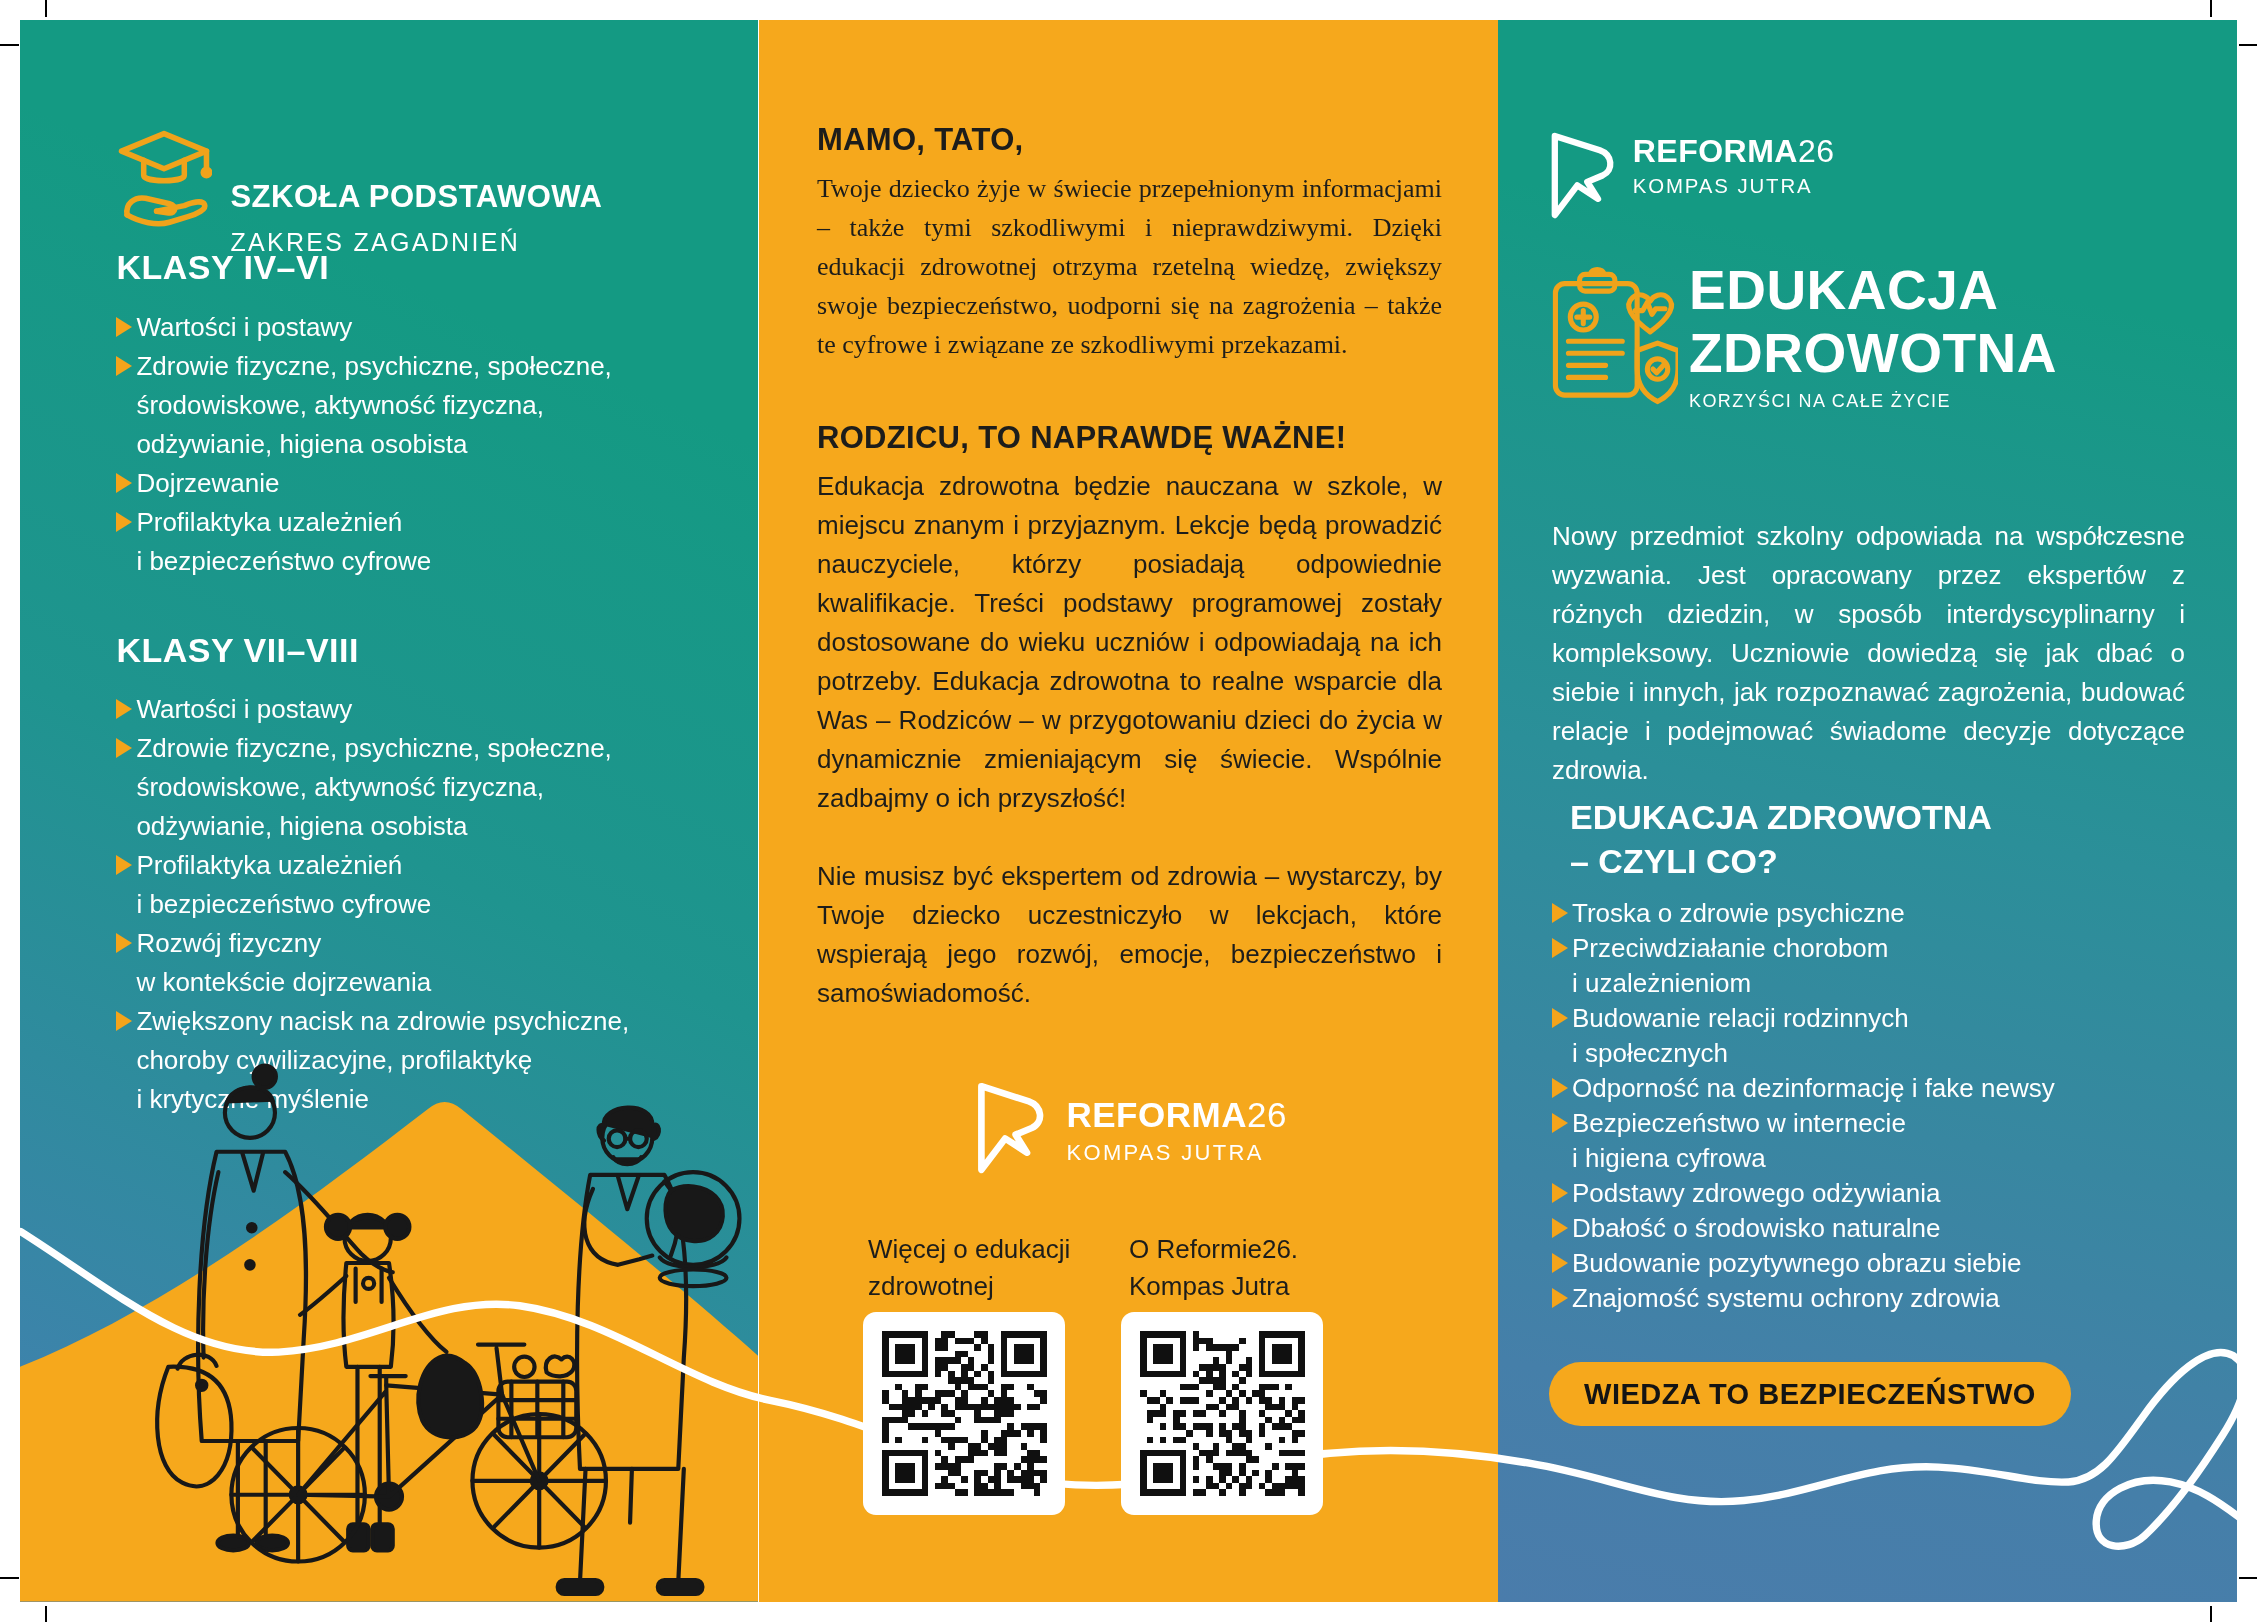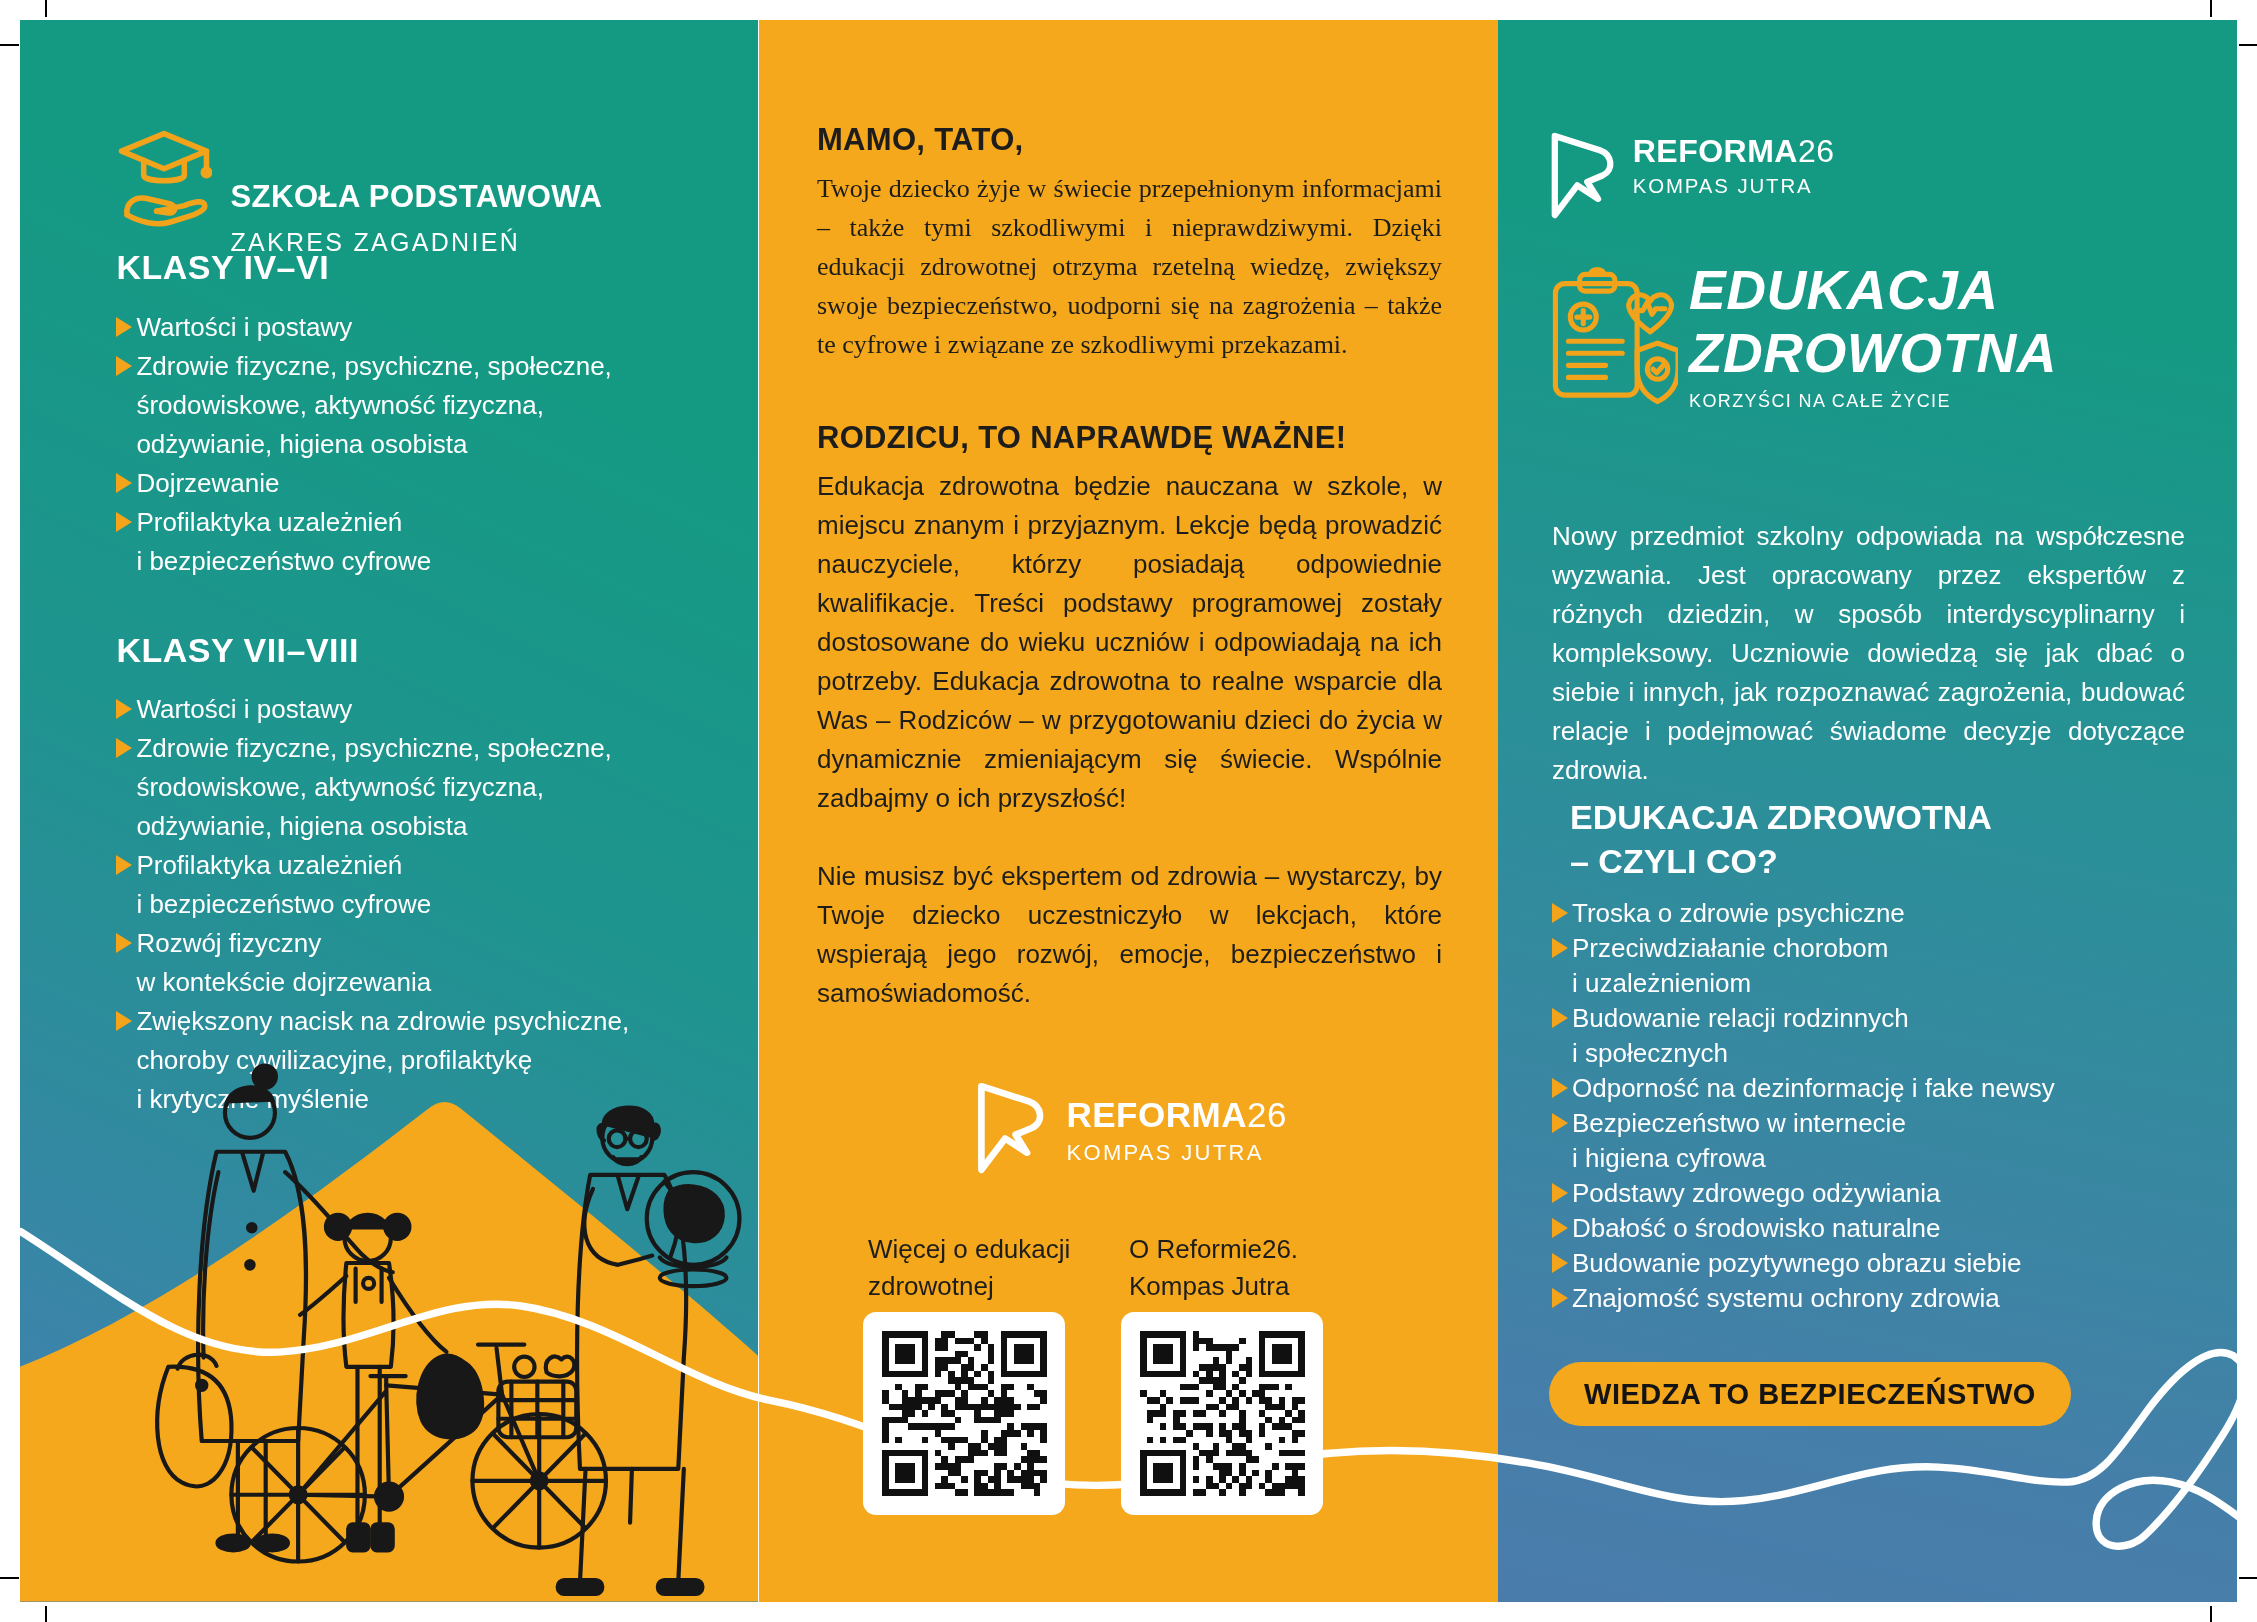--- a/index.html
+++ b/index.html
@@ -43,21 +43,21 @@
   .qr-box.q1{left:104px;} .qr-box.q2{left:362px;}
   .qr-box svg{display:block;width:165px;height:165px;}
 
   
   .r-logo{position:absolute;left:46px;top:109px;display:flex;gap:16.7px;}
   .r-logo .logo-text{margin-top:3.7px;}
   .r-logo .logo-name{font-size:32px;}
   .r-logo .logo-tag{font-size:20.4px;letter-spacing:1.9px;}
   .r-icon{position:absolute;left:50px;top:245px;}
   .r-titleblock{position:absolute;left:191px;top:239px;color:#fff;}
-  .r-title{font-size:55px;font-weight:700;line-height:63px;letter-spacing:0.5px;font-style:italic;}
+  .r-title{font-size:55px;font-weight:700;line-height:63px;letter-spacing:0.5px;}
   .r-subtitle{font-size:18px;letter-spacing:1.4px;margin-top:6px;font-weight:400;}
   .r-para{position:absolute;left:54px;top:471px;width:633px;color:#fff;font-size:26px;line-height:39px;text-align:justify;}
   .r-listhead{position:absolute;left:72px;top:775px;color:#fff;font-size:34px;font-weight:700;line-height:44px;white-space:pre-line;}
   .r-list{position:absolute;left:54px;top:876px;width:640px;color:#fff;}
   .r-list ul.blist li{font-size:26px;line-height:35px;}
   .r-button{position:absolute;left:51px;top:1342px;width:522px;height:64px;background:#f6a81c;border-radius:32px;
             display:flex;align-items:center;justify-content:center;color:#141414;font-size:29px;font-weight:700;letter-spacing:0.5px;}
 
   .wave{position:absolute;left:0;top:0;pointer-events:none;}
   .illus{position:absolute;left:20.4px;top:20.4px;pointer-events:none;}

